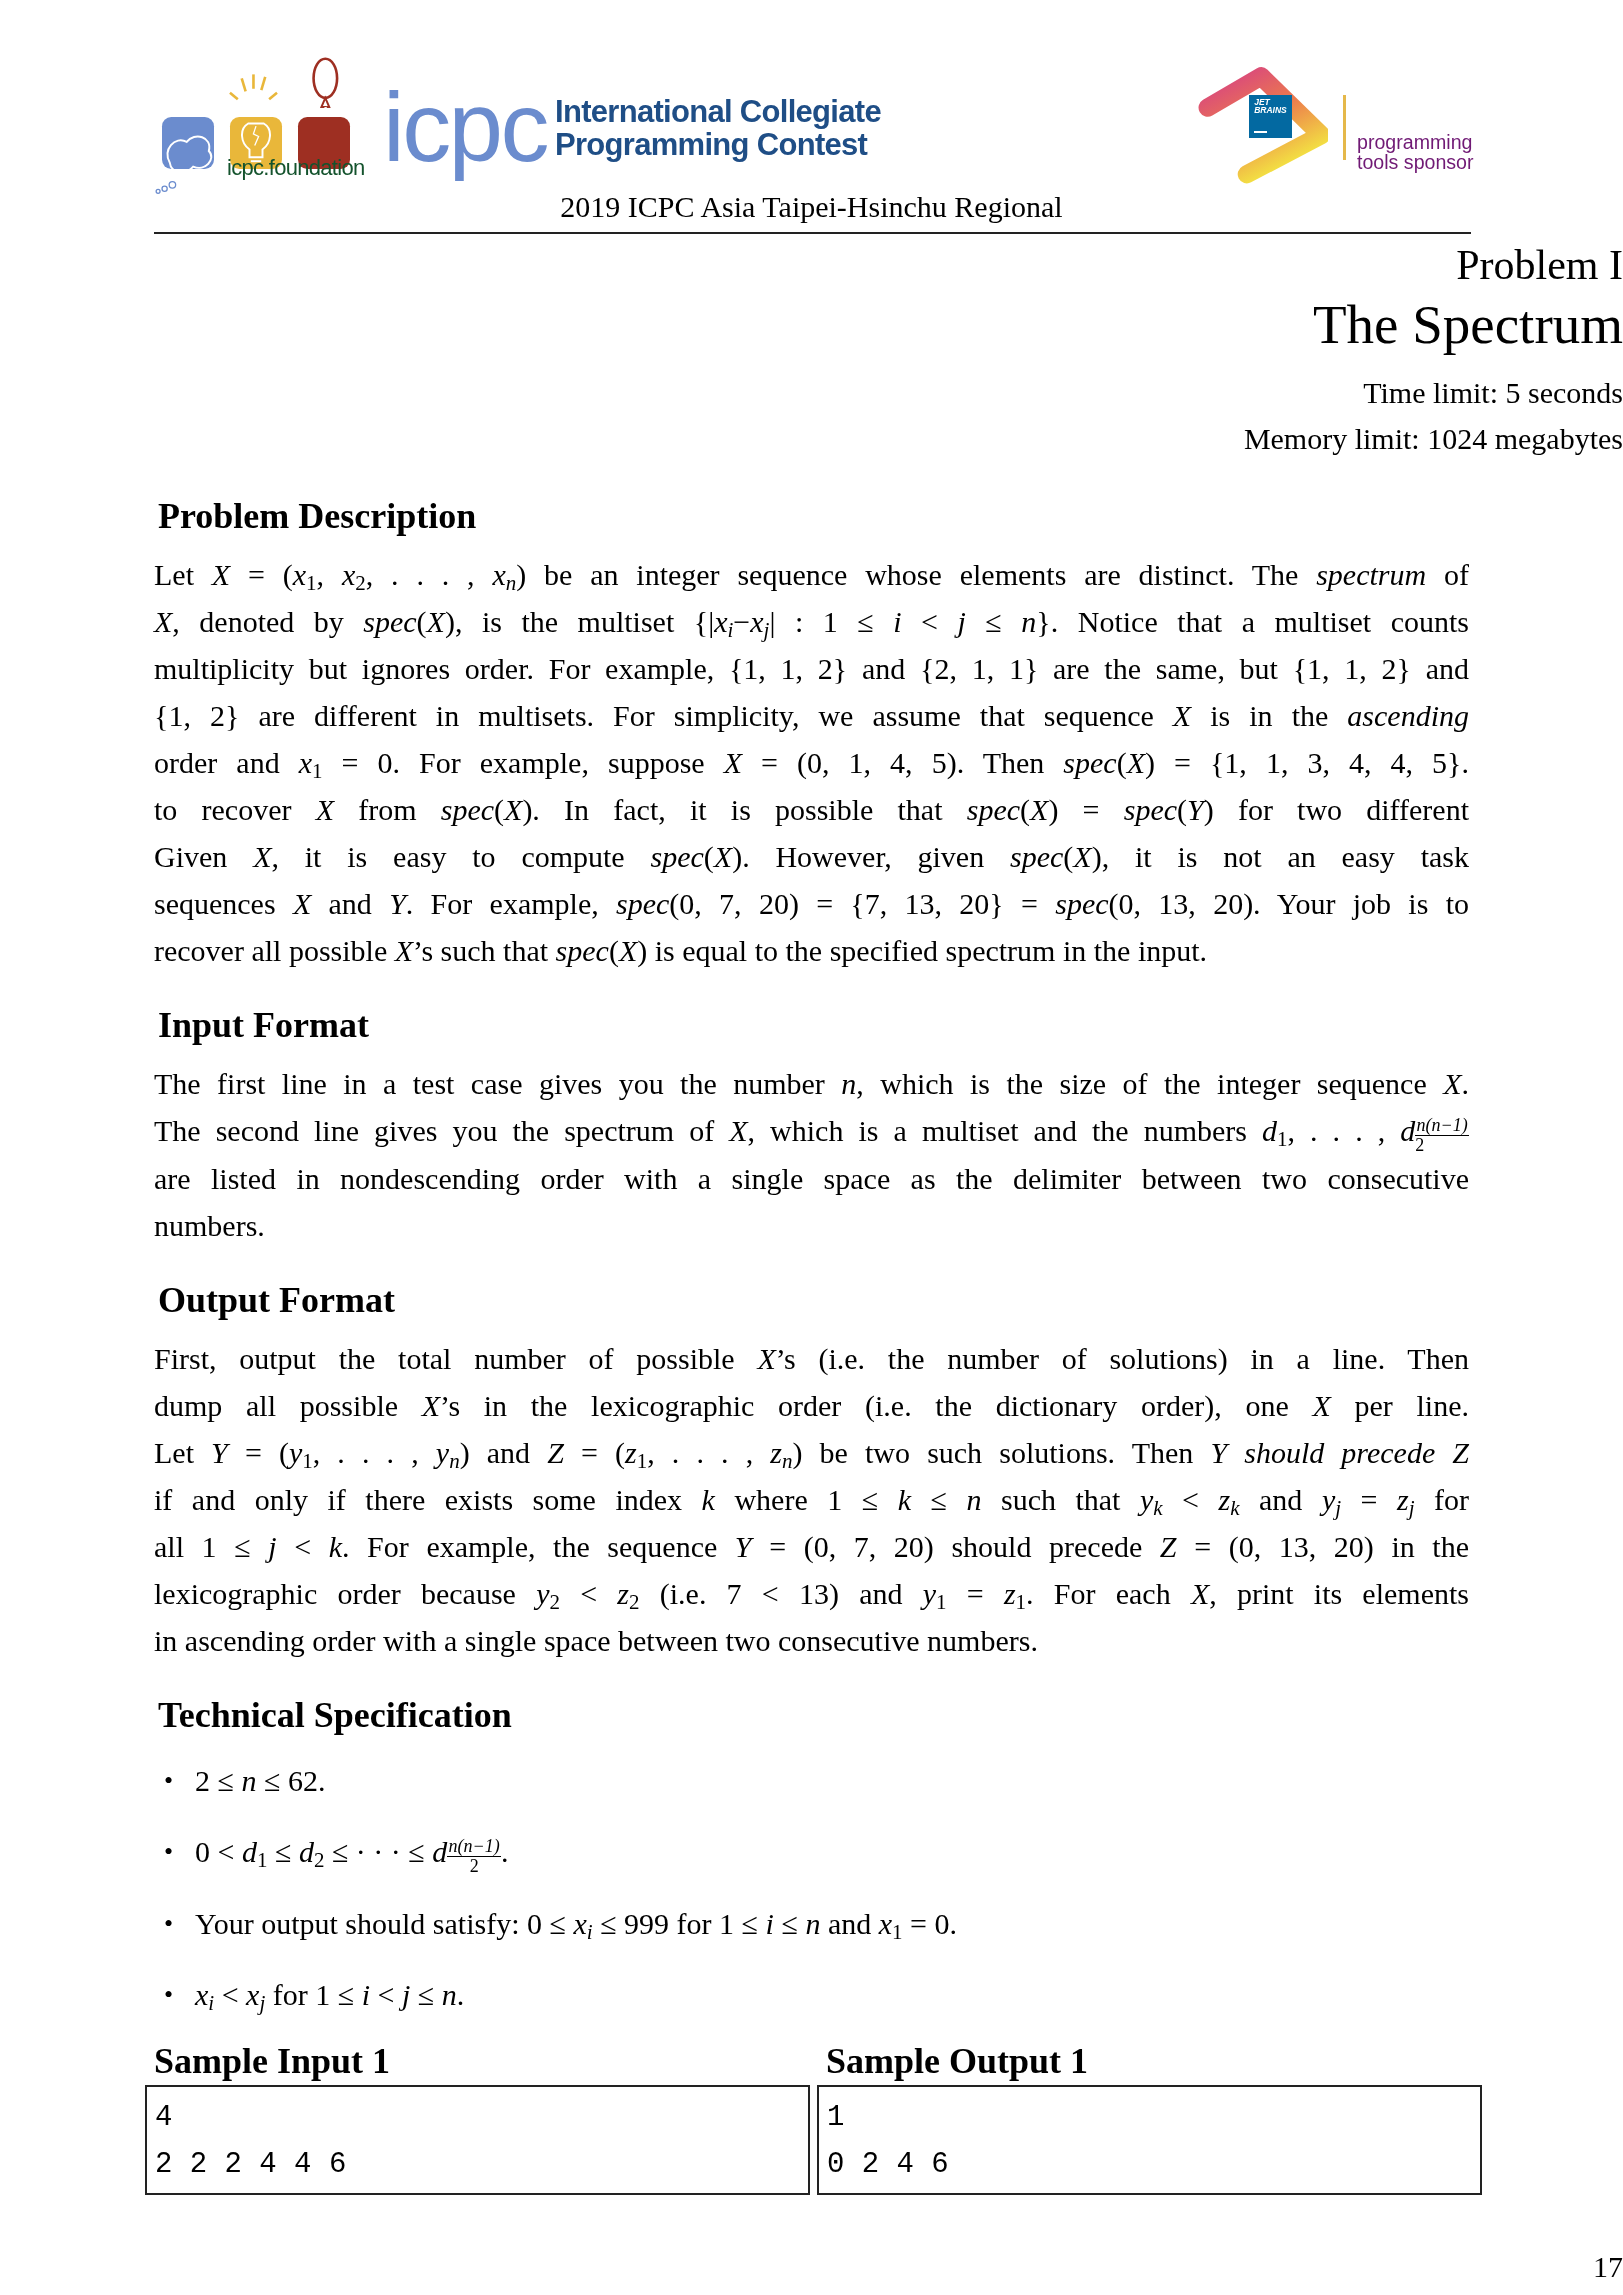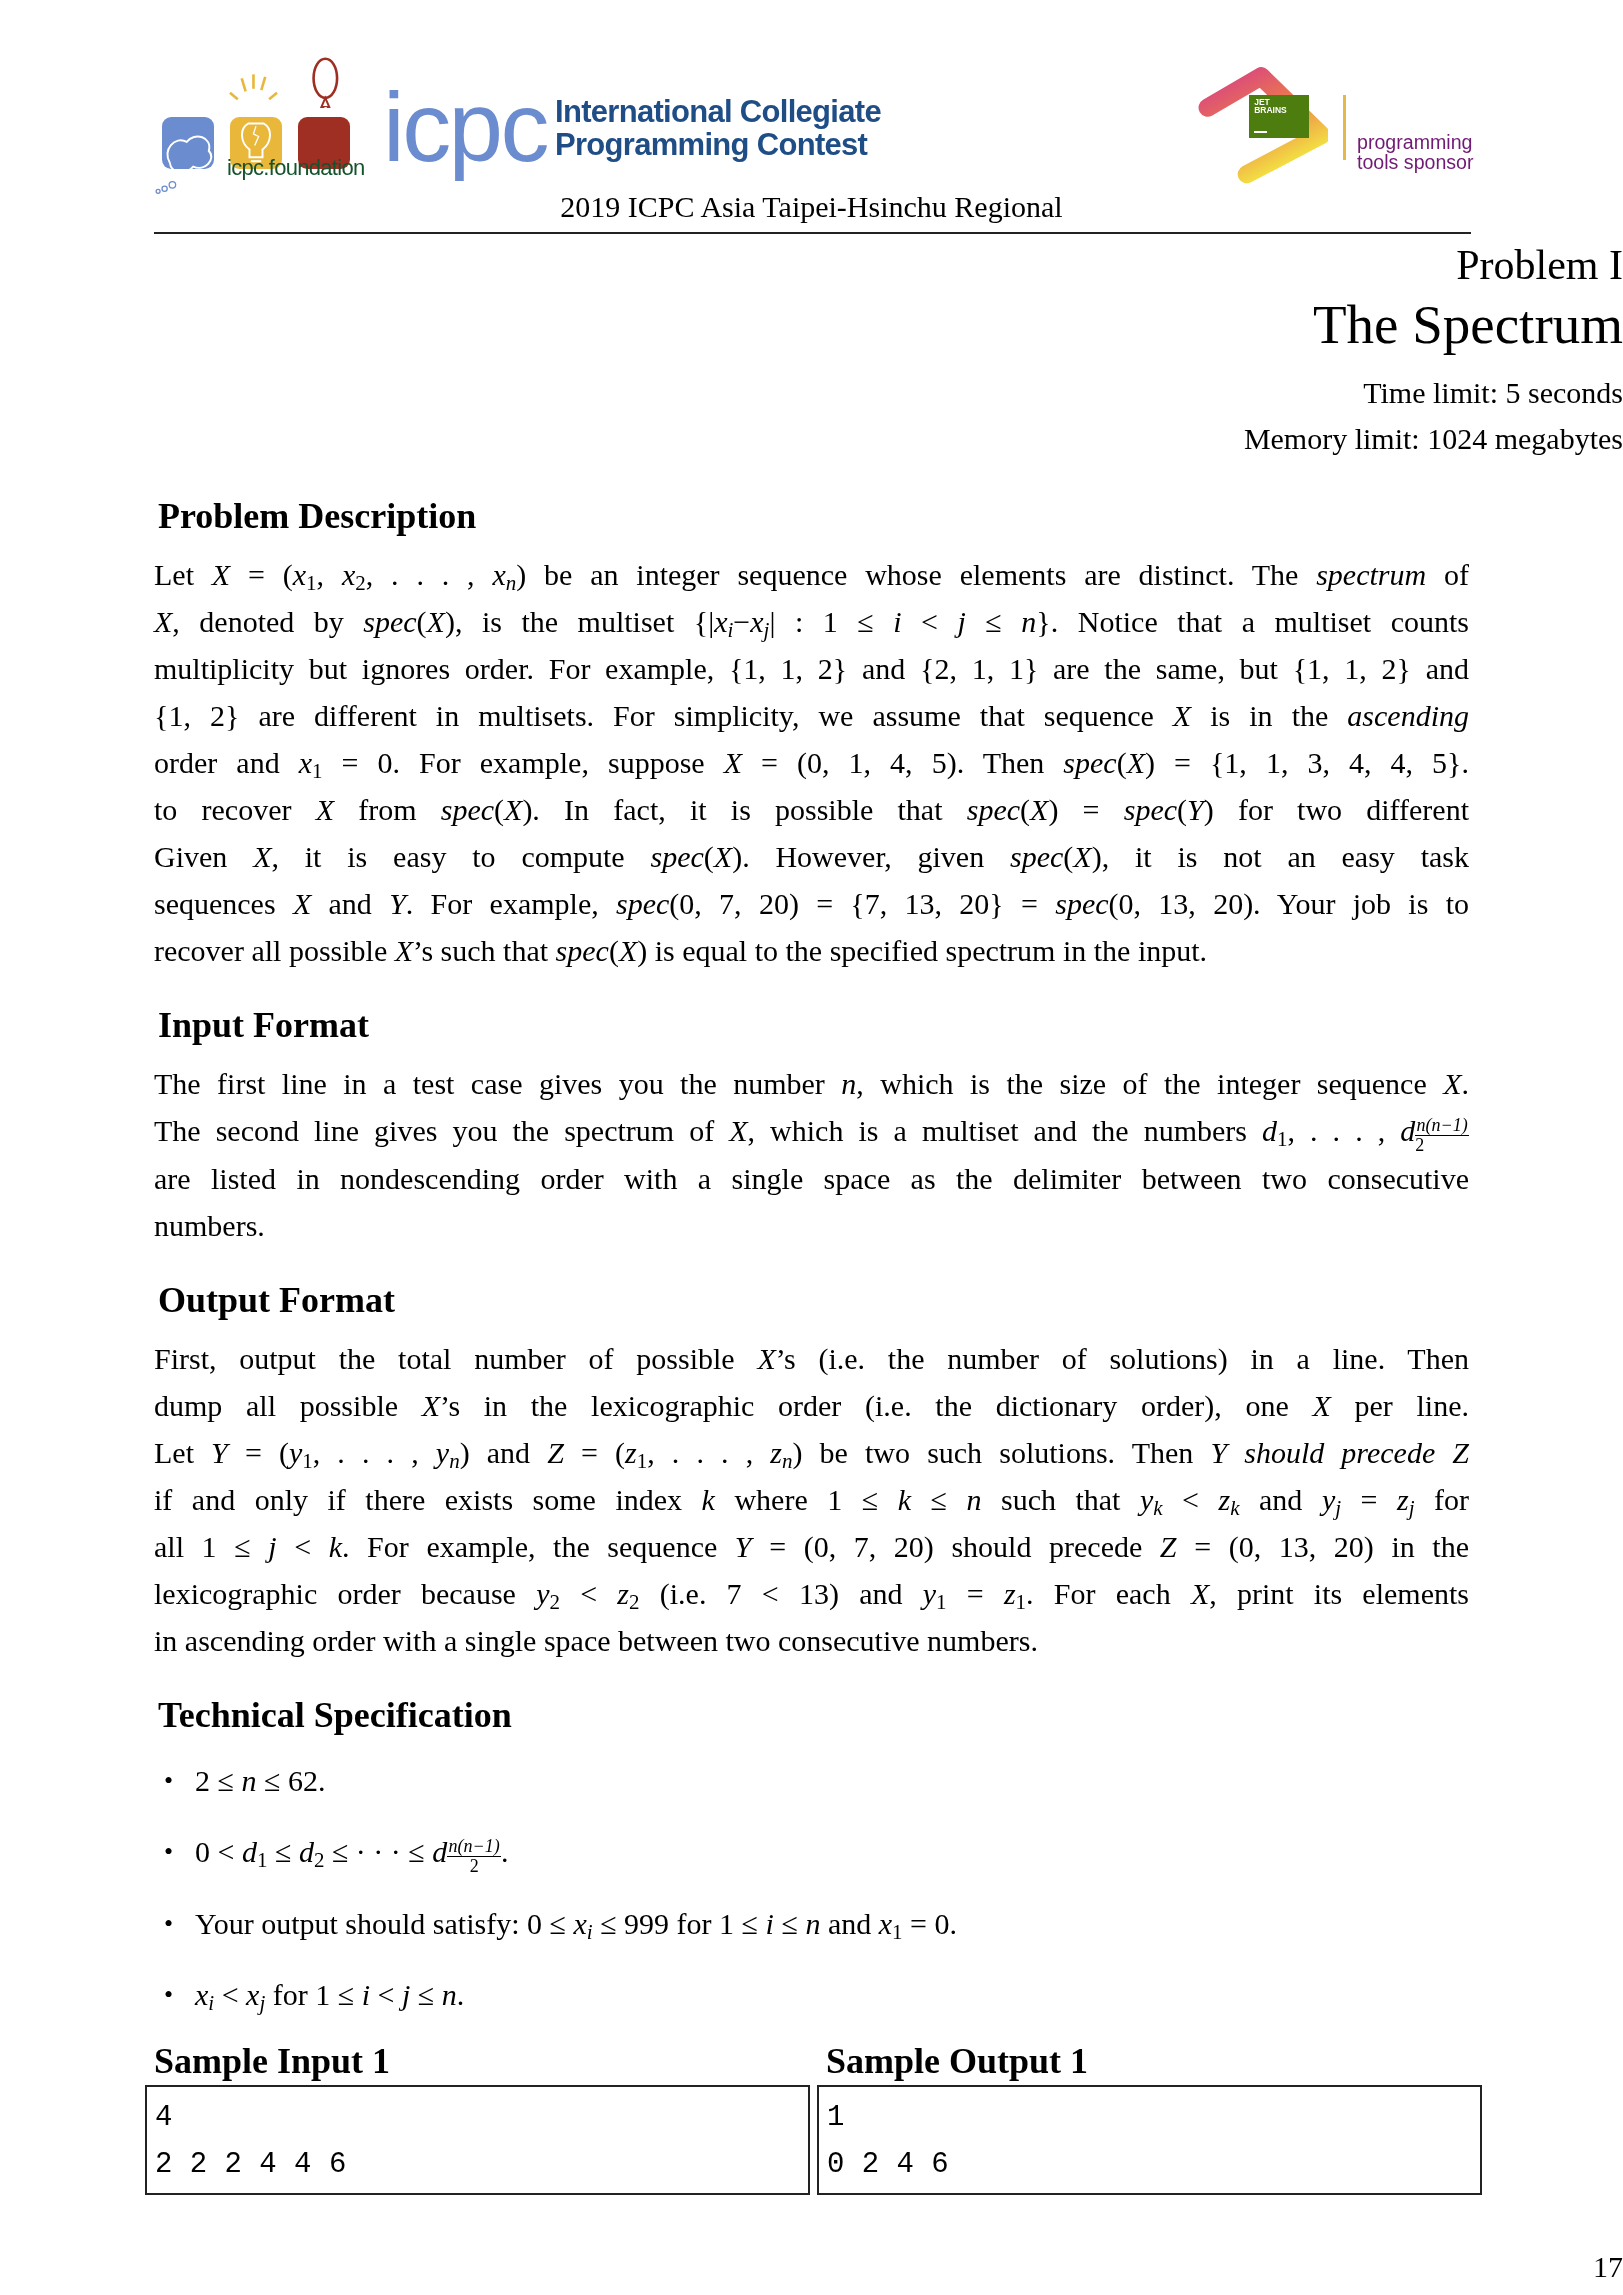--- a/index.html
+++ b/index.html
@@ -14,22 +14,22 @@
   .sq.yellow { left:68px; top:65px; background:#e9b73a; }
   .sq.red { left:136px; top:65px; background:#9e2f22; }
   .icpc-foundation { position:absolute; left:65px; top:103px; font-family:"Liberation Sans",sans-serif;
          font-size:22px; color:#14532d; letter-spacing:-0.7px; }
   .icpc-word { position:absolute; left:221px; top:26px; font-family:"Liberation Sans",sans-serif;
          font-size:98px; line-height:98px; color:#6b8cce; letter-spacing:-2.6px; }
   .icpc-name { position:absolute; left:393px; top:43px; font-family:"Liberation Sans",sans-serif;
          font-weight:bold; font-size:31px; line-height:33px; color:#1f4e86; letter-spacing:-0.7px; }
 
   #jb-logo { left:1197px; top:62px; width:294px; height:124px; }
-  .jb-black { position:absolute; left:52px; top:33px; width:60px; height:43px; background:#4d7c0f; color:#fff;
-         font-family:"Liberation Sans",sans-serif; font-weight:bold; font-size:8.5px; line-height:7.9px; padding:3.9px 0 0 5.2px; box-sizing:border-box; }
+  .jb-black { position:absolute; left:52px; top:33px; width:43px; height:43px; background:#0369a1; color:#fff;
+         font-family:"Liberation Sans",sans-serif; font-weight:bold; font-size:8.5px; line-height:7.9px; padding:3.9px 0 0 5.2px; box-sizing:border-box;font-style:italic; }
   .jb-bar { position:absolute; left:5.2px; bottom:5.2px; width:13px; height:2px; background:#fff; }
   .jb-div { position:absolute; left:146px; top:33px; width:2.6px; height:65px; background:#e5b84a; }
   .jb-text { position:absolute; left:160px; top:43px; font-family:"Liberation Sans",sans-serif;
          font-size:19.6px; line-height:19.6px; color:#701a75;margin-top:28px; }
 
   
   #running-head { left:0; width:1623px; top:190px; text-align:center; font-size:30px; }
   #head-rule { left:154px; top:232px; width:1317px; height:2px; background:#222; }
 
   

